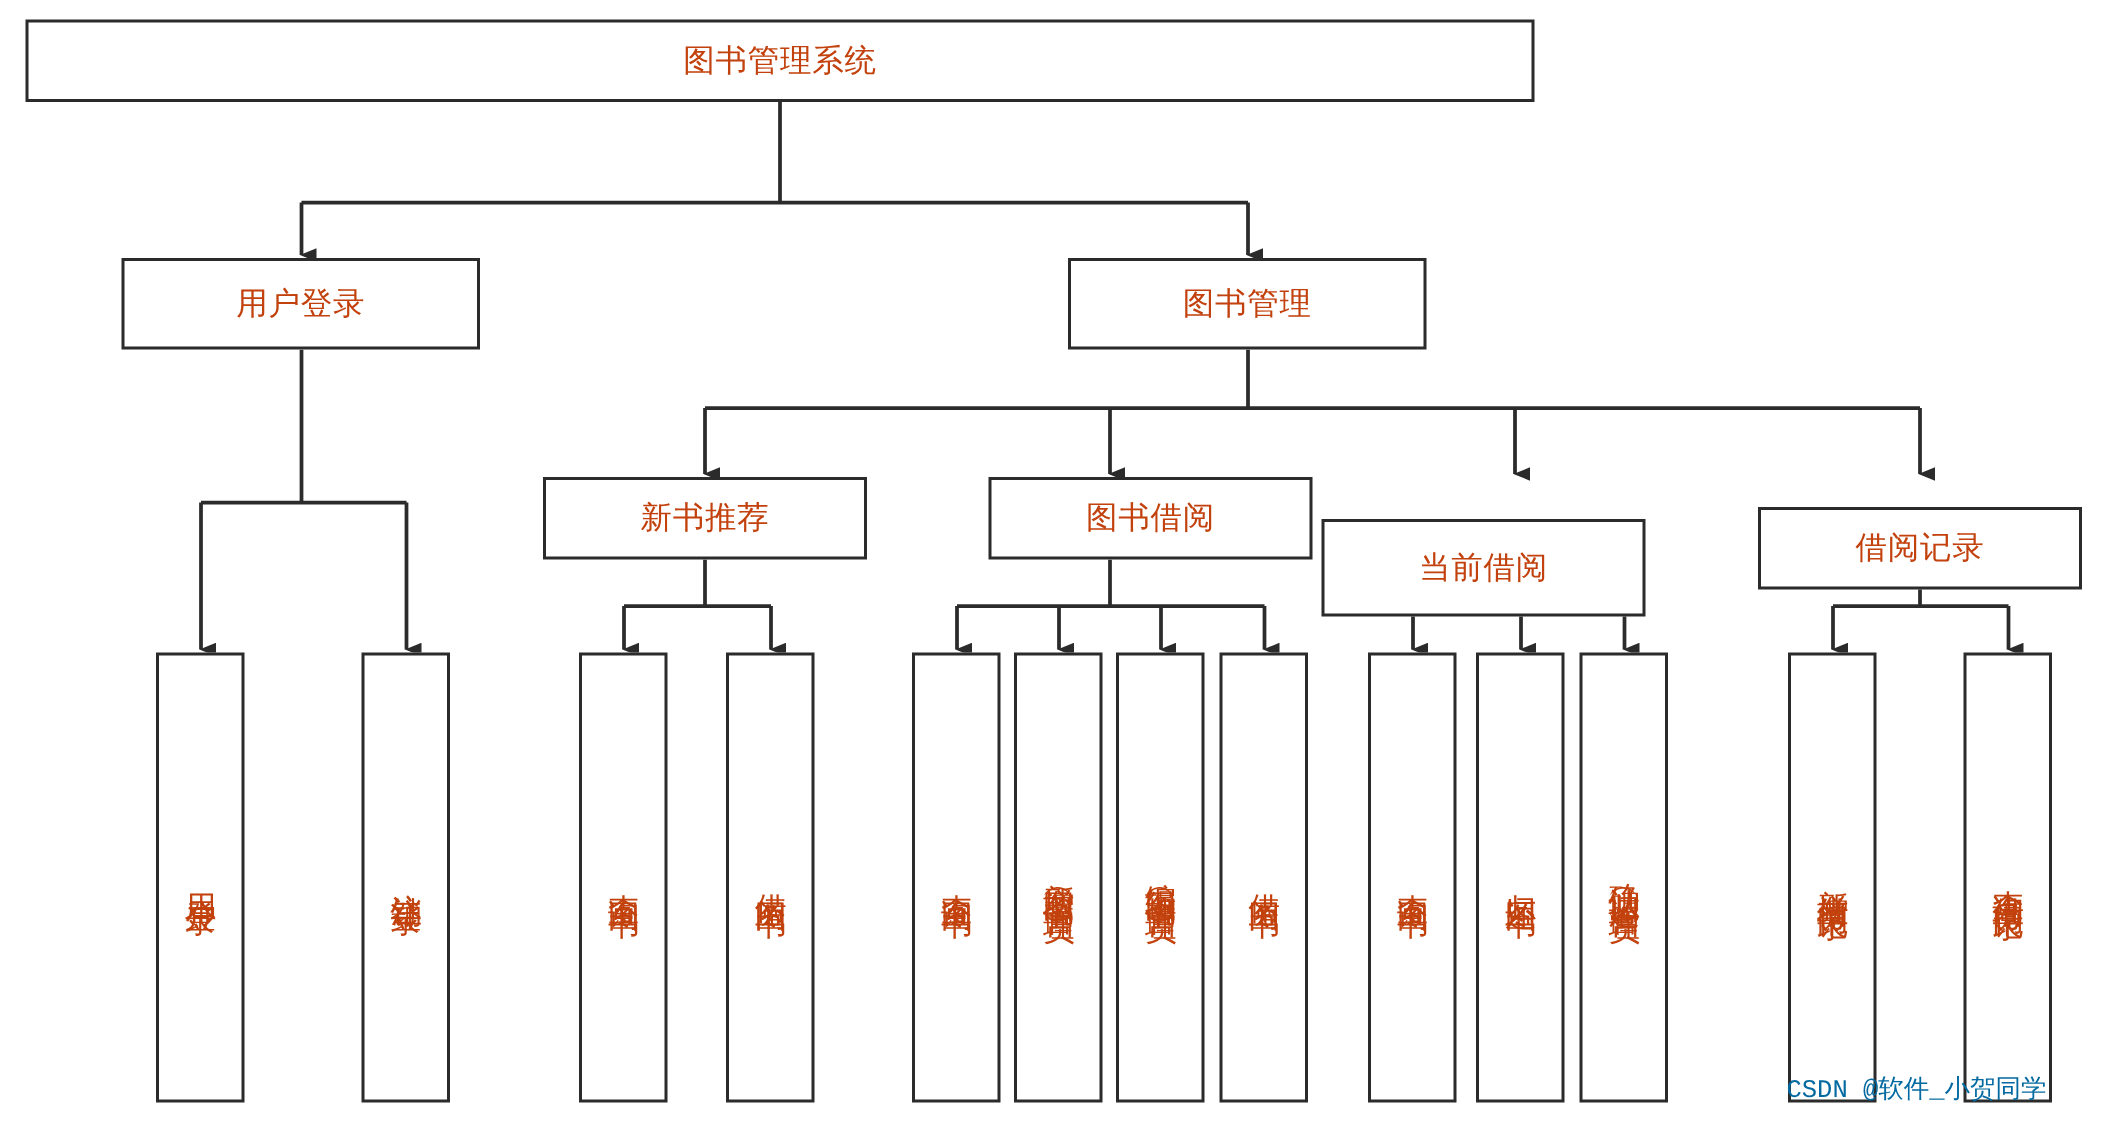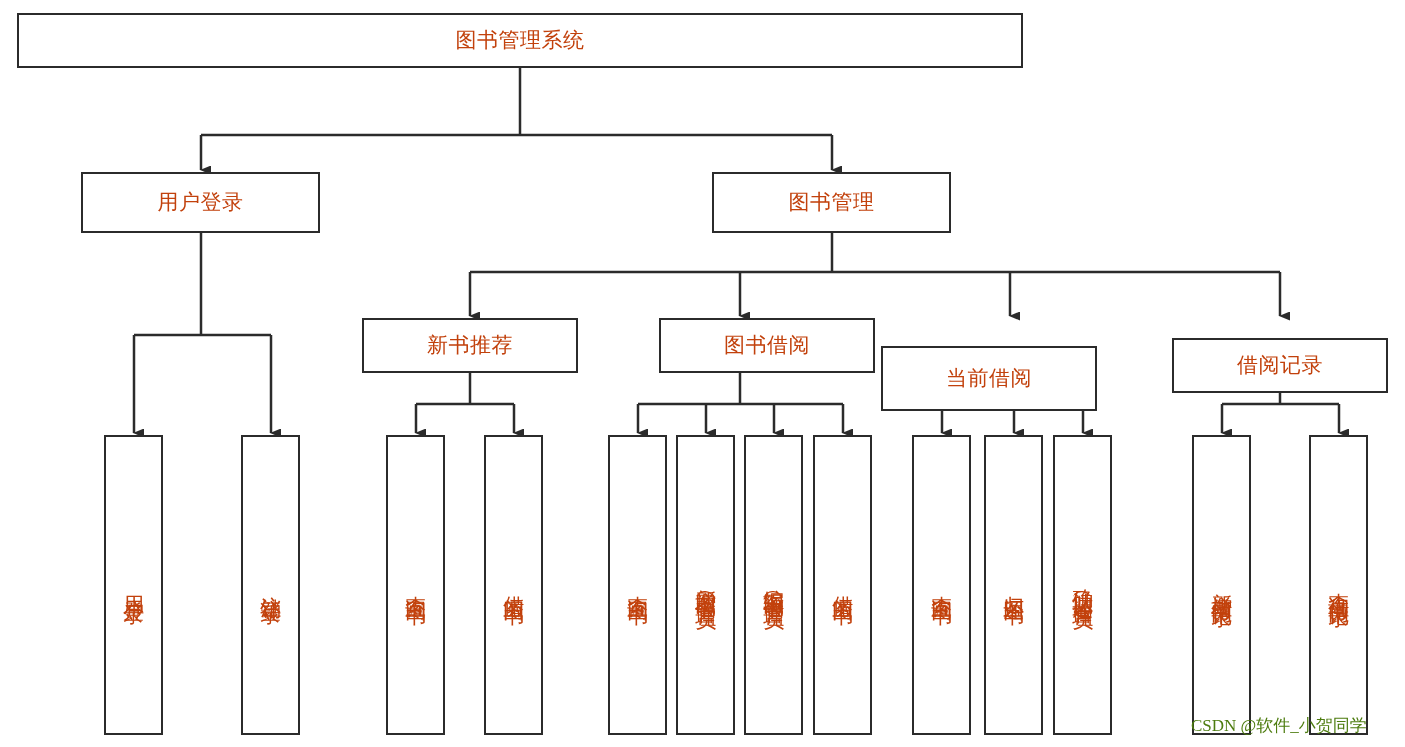--- a/index.html
+++ b/index.html
@@ -63,24 +63,24 @@
     height: 100%;
     display: flex;
     align-items: center;
     justify-content: center;
   }
   #watermark {
     position: absolute;
     left: 1191px;
     top: 714px;
     font-size: 17px;
-    color: #4d7c0f;
+    color: #0369a1;
     white-space: nowrap;
     z-index: 5;
-    font-family: Liberation Serif, serif;
+    font-family: Liberation Mono, monospace;
   }
 </style>
 </head>
 <body>
 
 <div id="diagram-root">
 
   <svg id="connectors" viewBox="0 0 1405 747" xmlns="http://www.w3.org/2000/svg">
     <defs>
       <marker id="arrowhead" markerWidth="9" markerHeight="11" refX="4.5" refY="10" orient="auto" markerUnits="userSpaceOnUse">

